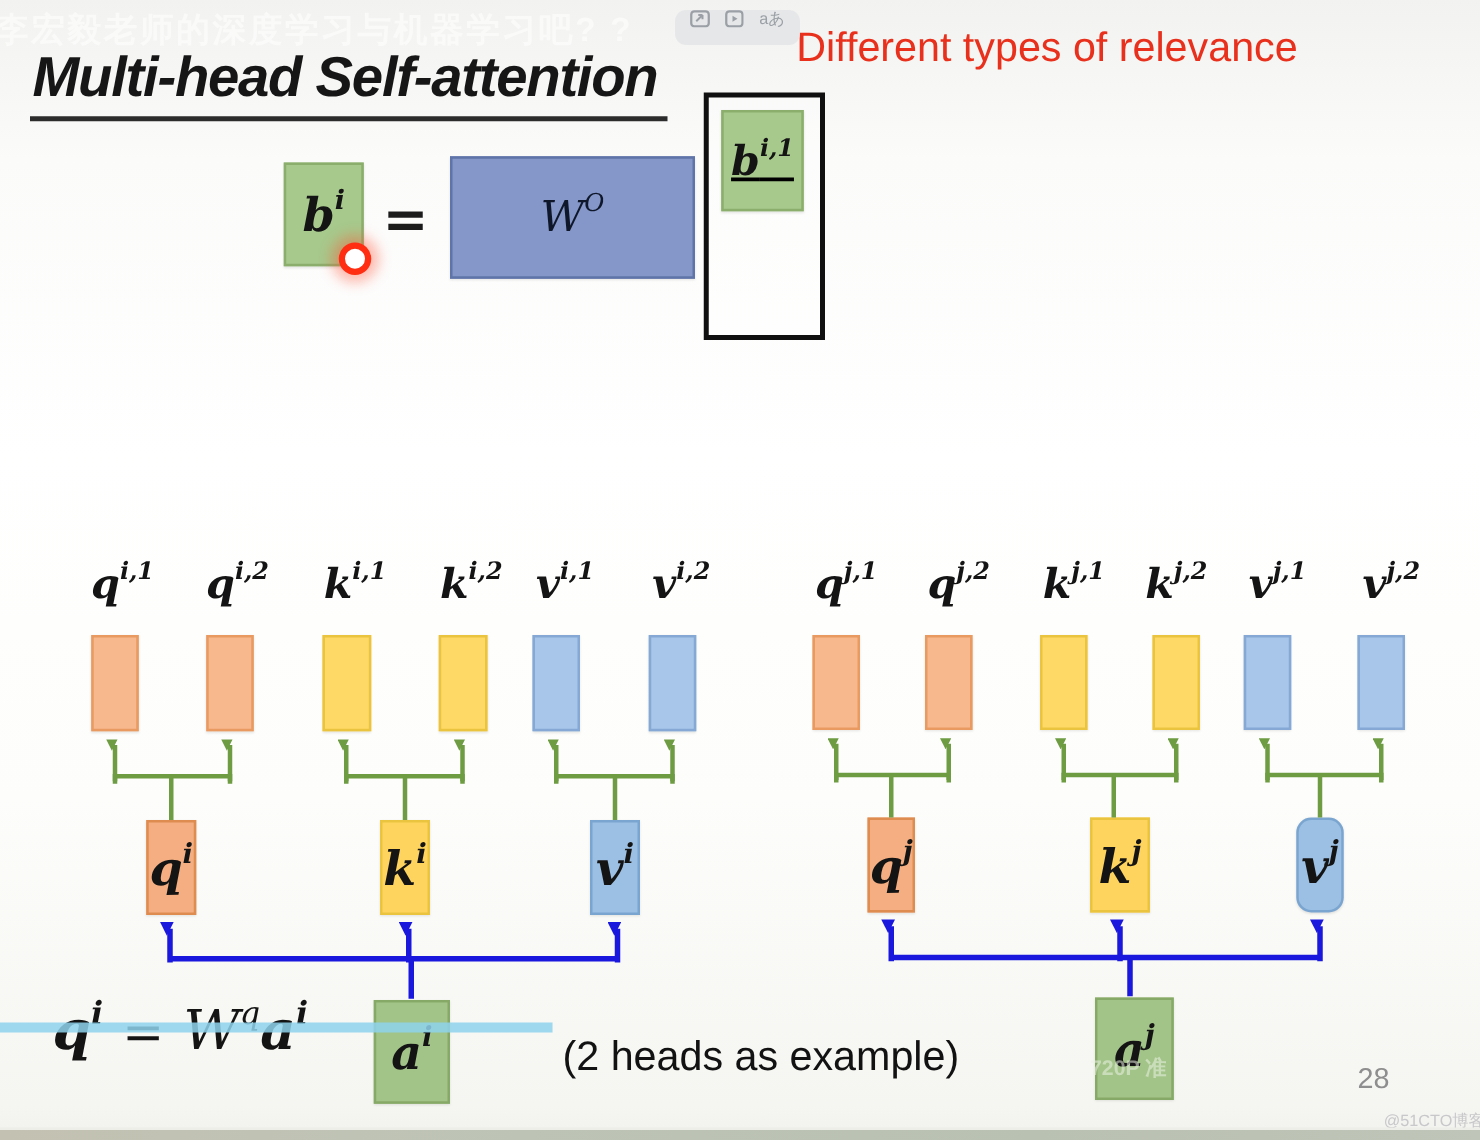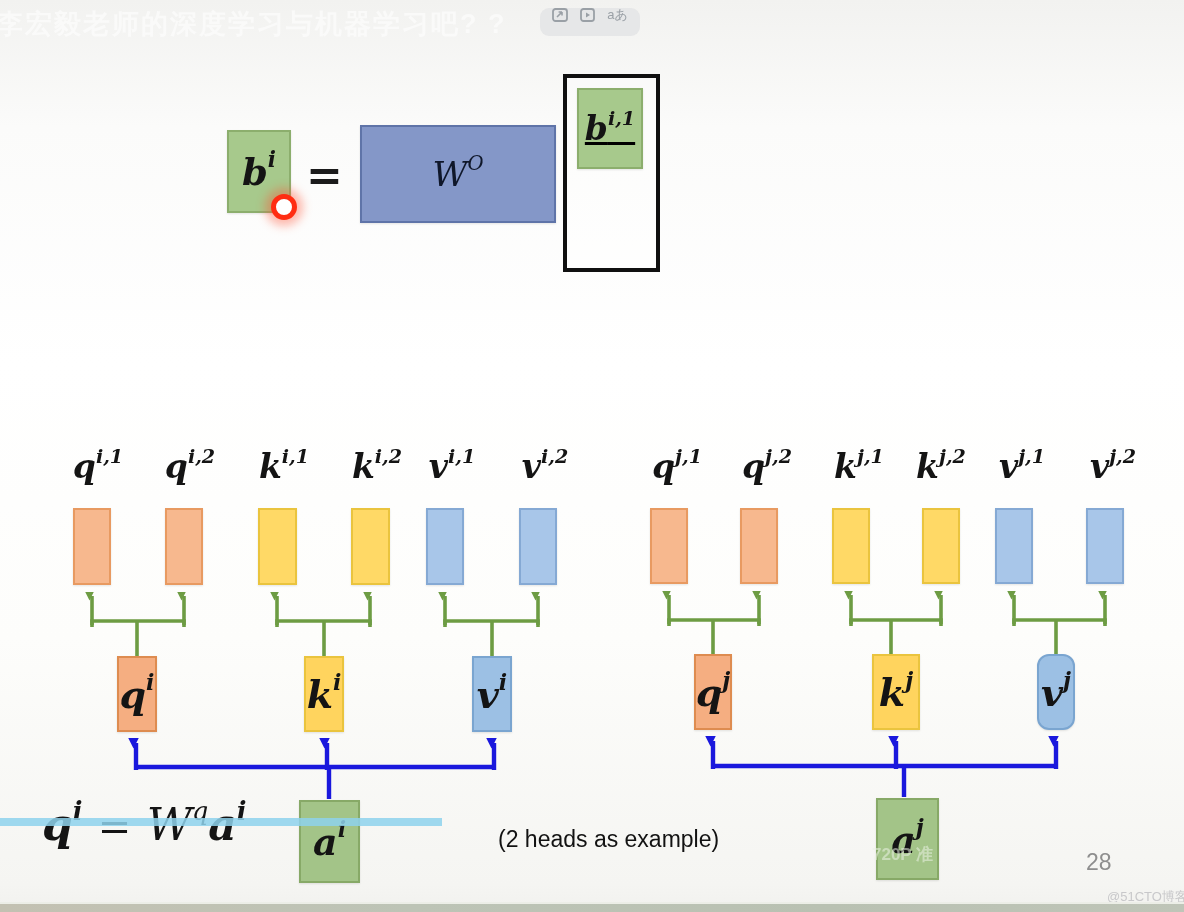--- a/index.html
+++ b/index.html
@@ -57,33 +57,35 @@
     box-shadow:0 0 10px 6px rgba(255,80,50,0.40);
   }
   
   .wires{position:absolute;left:0;top:0;z-index:2;pointer-events:none;}
   .gline{stroke:#6d9c43;stroke-width:3.6;fill:none;}
   .bline{stroke:#1a18dd;stroke-width:4.4;fill:none;}
   
   .hl-band{position:absolute;left:0;top:818px;width:442px;height:8px;background:#8ed2ec;opacity:0.85;z-index:4;}
   .formula{position:absolute;left:42px;top:799px;z-index:3;font-size:44px;}
   .formula .wreg{font-weight:normal;}
-  .caption{position:absolute;left:450px;top:826px;font-size:23px;color:#121212;z-index:3;white-space:nowrap;margin-left:48px;}
+  .caption{position:absolute;left:450px;top:826px;font-size:33px;color:#121212;z-index:3;white-space:nowrap;}
   .pagenum{position:absolute;left:1086px;top:849px;font-size:23px;color:#8e8e8e;z-index:3;}
   .wm-br{position:absolute;left:1107px;top:888px;font-size:13px;color:#c8c8ca;z-index:6;white-space:nowrap;}
   .wm-q{position:absolute;left:872px;top:843px;font-size:17px;font-weight:bold;color:rgba(235,243,228,0.55);z-index:6;white-space:nowrap;}
   .bstrip{position:absolute;left:0;bottom:0;width:100%;height:8px;background:linear-gradient(90deg,#c3c1b2 0%,#bdc4b6 35%,#b9c1b2 70%,#bfc5b8 100%);border-top:2px solid #eceee7;z-index:7;}
 </style>
 </head>
 <body>
 
 <div class="stage">
 
   <div class="wm-top">李宏毅老师的深度学习与机器学习吧? ?</div>
 
+  <h1 class="title">Multi-head Self-attention</h1>
+  <div class="subtitle">Different types of relevance</div>
 
   <div class="pill">
     <span>
       <svg width="16" height="14" viewBox="0 0 16 14">
           <rect x="1" y="1" width="14" height="12" rx="2.5" fill="none" stroke="#9aa0a6" stroke-width="1.8"></rect>
           <path d="M5 9 L10 4 M10 4 h-3.4 M10 4 v3.4" stroke="#9aa0a6" stroke-width="1.6" fill="none"></path>
         </svg>
     </span>
     <span>
       <svg width="15" height="14" viewBox="0 0 15 14">

